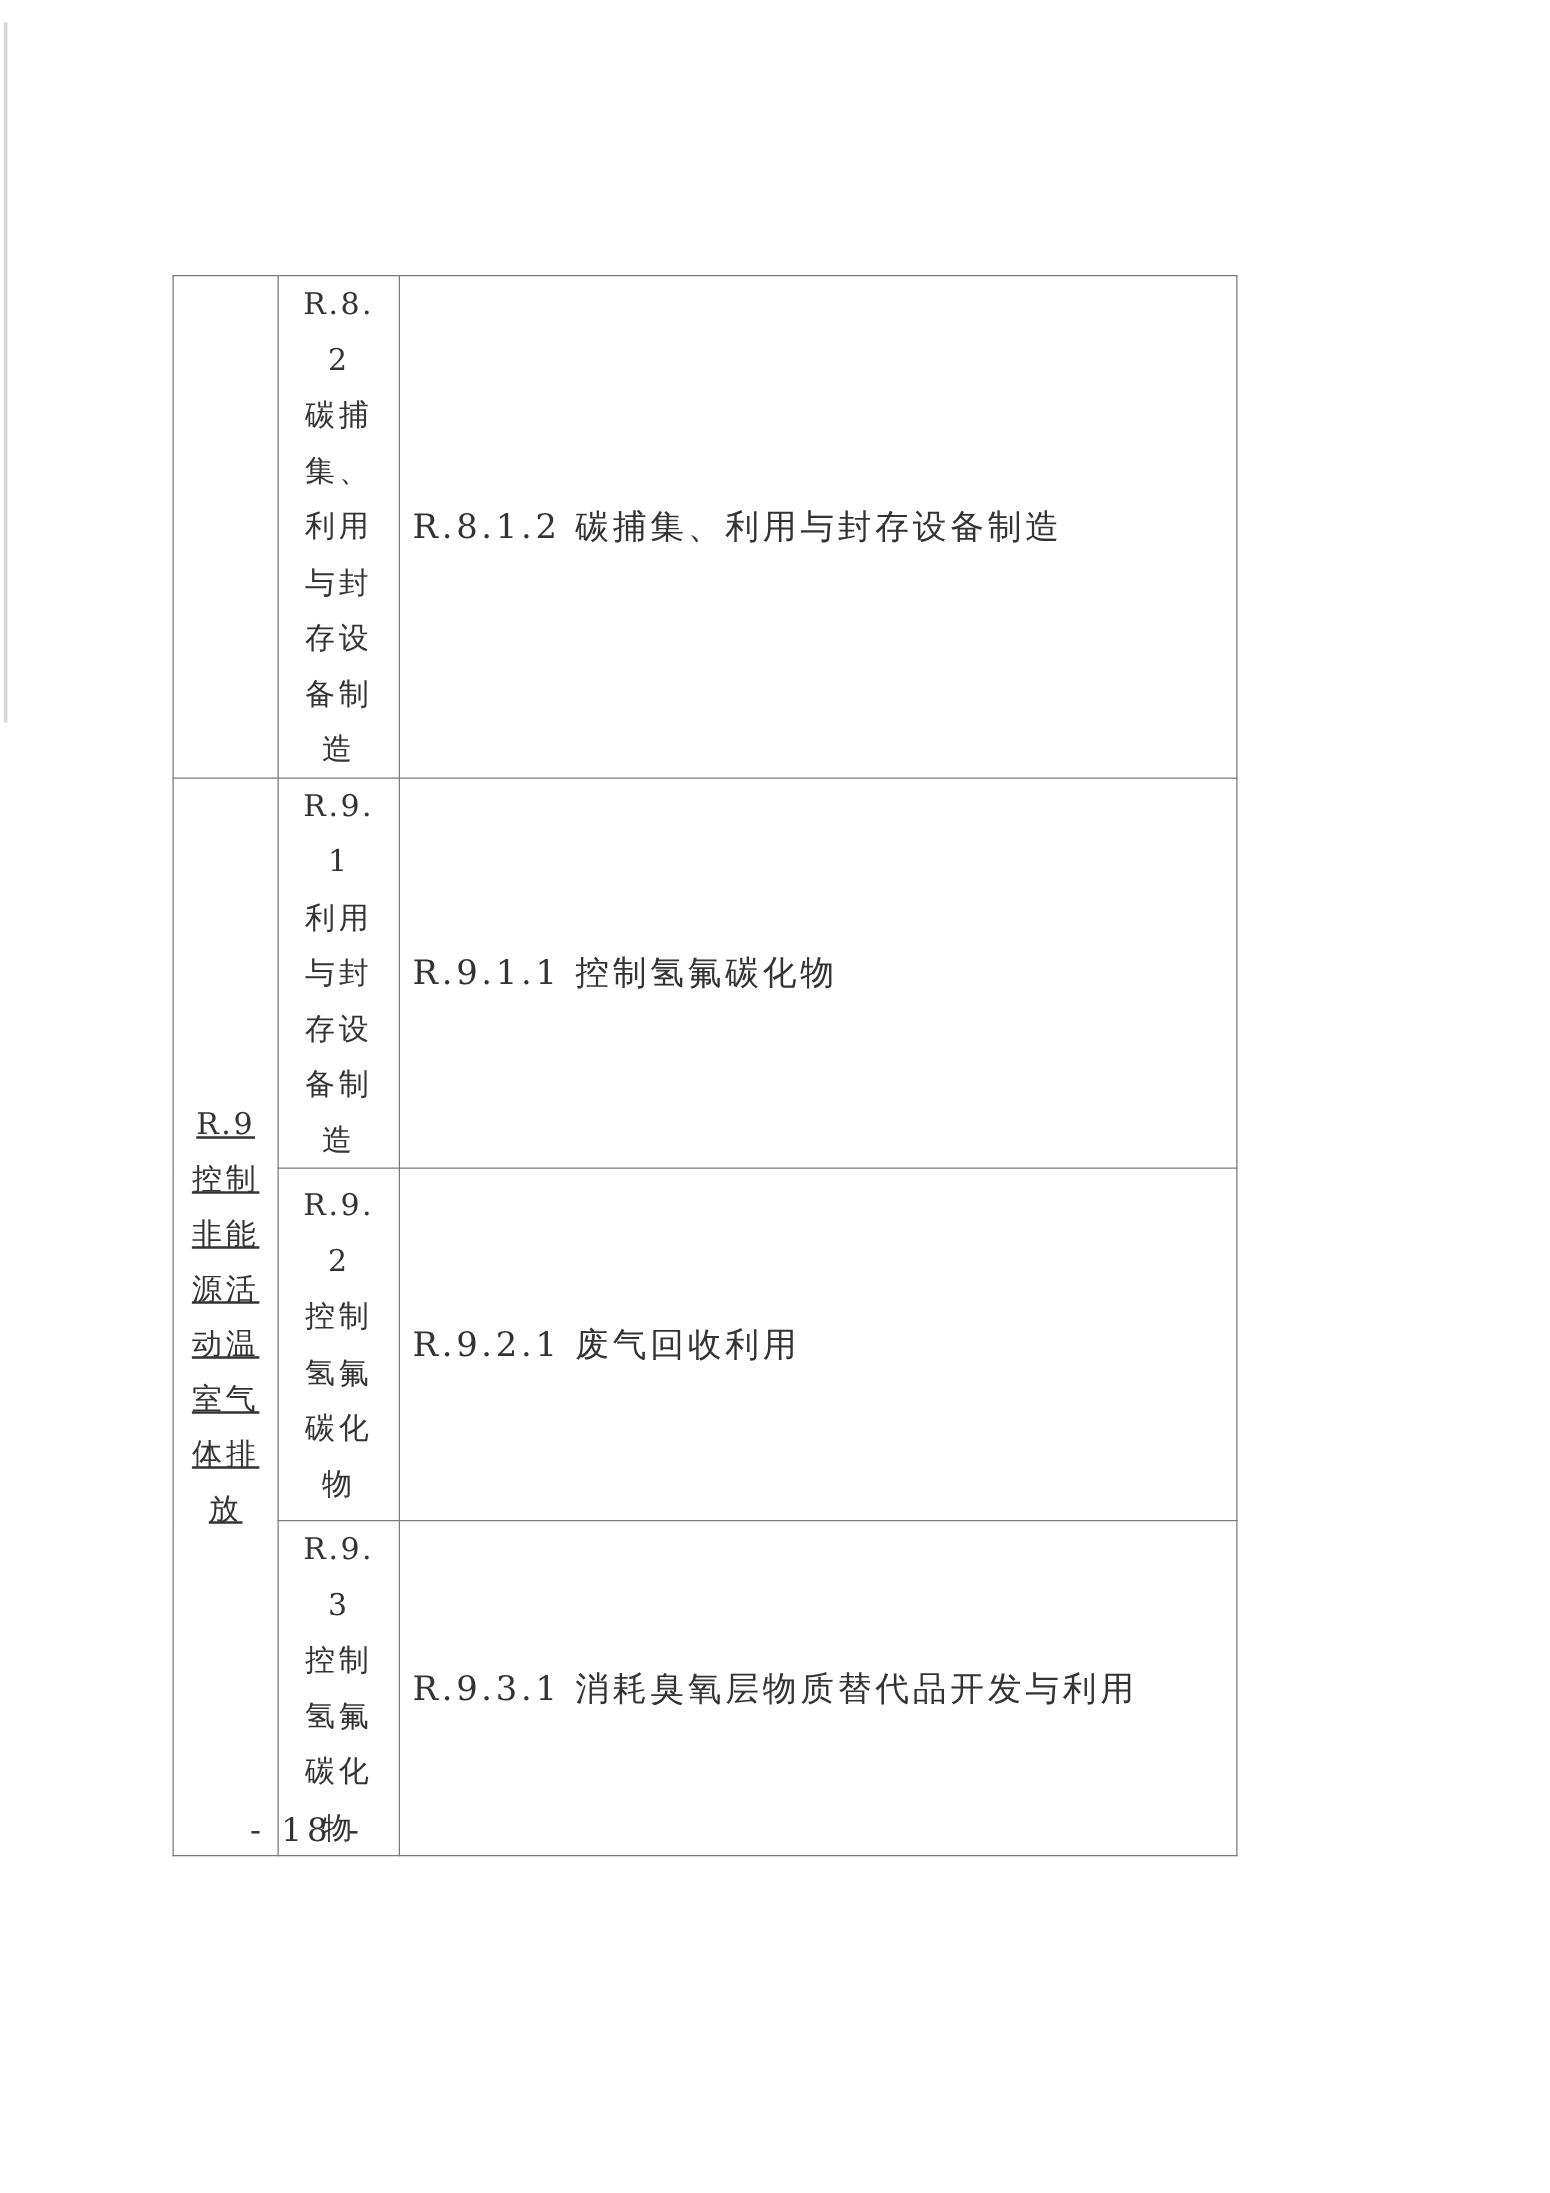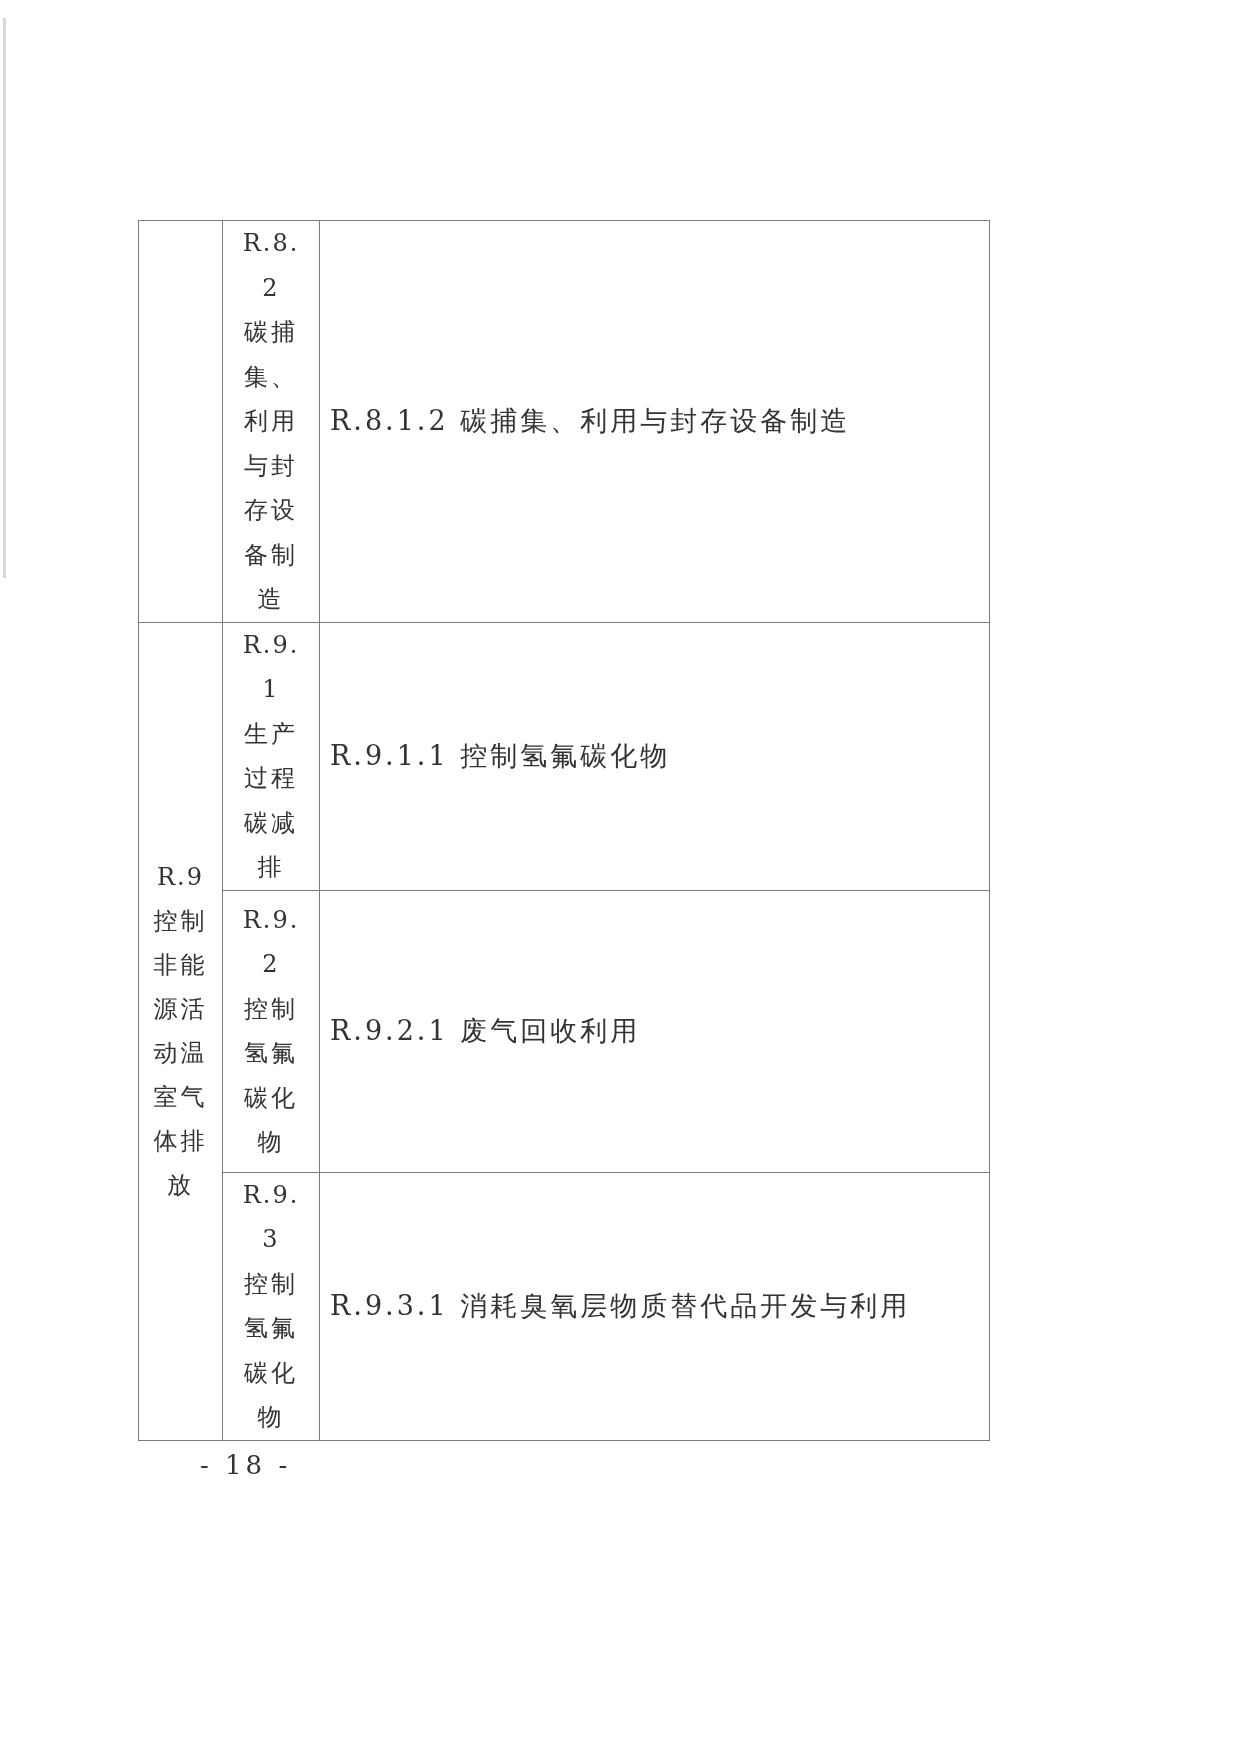--- a/index.html
+++ b/index.html
@@ -3,21 +3,21 @@
 <meta charset="utf-8">
 <style>
   html, body { margin:0; padding:0; background:#fff; }
   body { width:1240px; height:1754px; position:relative; overflow:hidden;
          font-family:"DejaVu Serif","Liberation Serif",serif; color:#333; }
   .scan-edge { position:absolute; left:3px; top:18px; width:3px; height:560px; background:#d8d8d8; }
   table.doc { position:absolute; left:138px; top:220px; width:851px; border-collapse:collapse; table-layout:fixed; }
   table.doc td { border:1.5px solid #7a7a7a; padding:0; vertical-align:middle; }
   .c1 { width:84px; } .c2 { width:97px; } .c3 { width:670px; }
   .vtext { width:68px; margin:0 auto; text-align:center; font-size:24px; line-height:44.5px; letter-spacing:3px; word-break:break-all; }
-  .vtext.outer { width:68px; line-height:44px; }
+  .vtext.outer { width:68px; line-height:44px;text-decoration:underline; }
   .code { letter-spacing:2px; }
   .item { padding-left:10px; font-size:27px; letter-spacing:3px; white-space:nowrap; }
   .pagenum { position:absolute; left:200px; top:1450px; font-size:26px; letter-spacing:4px;text-align:center; }
 </style>
 </head>
 <body>
 
 <div class="scan-edge"></div>
 
 <table class="doc">
@@ -42,21 +42,21 @@
   <tr style="height:256px;">
     <td rowspan="3">
       <div class="vtext outer" style="padding-top:0px;">
         <div class="code">R.9</div>
         <div>控制非能源活动温室气体排放</div>
       </div>
     </td>
     <td>
       <div class="vtext">
         <div class="code">R.9.1</div>
-        <div>生产过程碳减排</div>
+        <div>利用与封存设备制造</div>
       </div>
     </td>
     <td>
       <div class="item">R.9.1.1  控制氢氟碳化物</div>
     </td>
   </tr>
   <tr style="height:282px;margin-top:40px;">
     <td>
       <div class="vtext">
         <div class="code">R.9.2</div>

